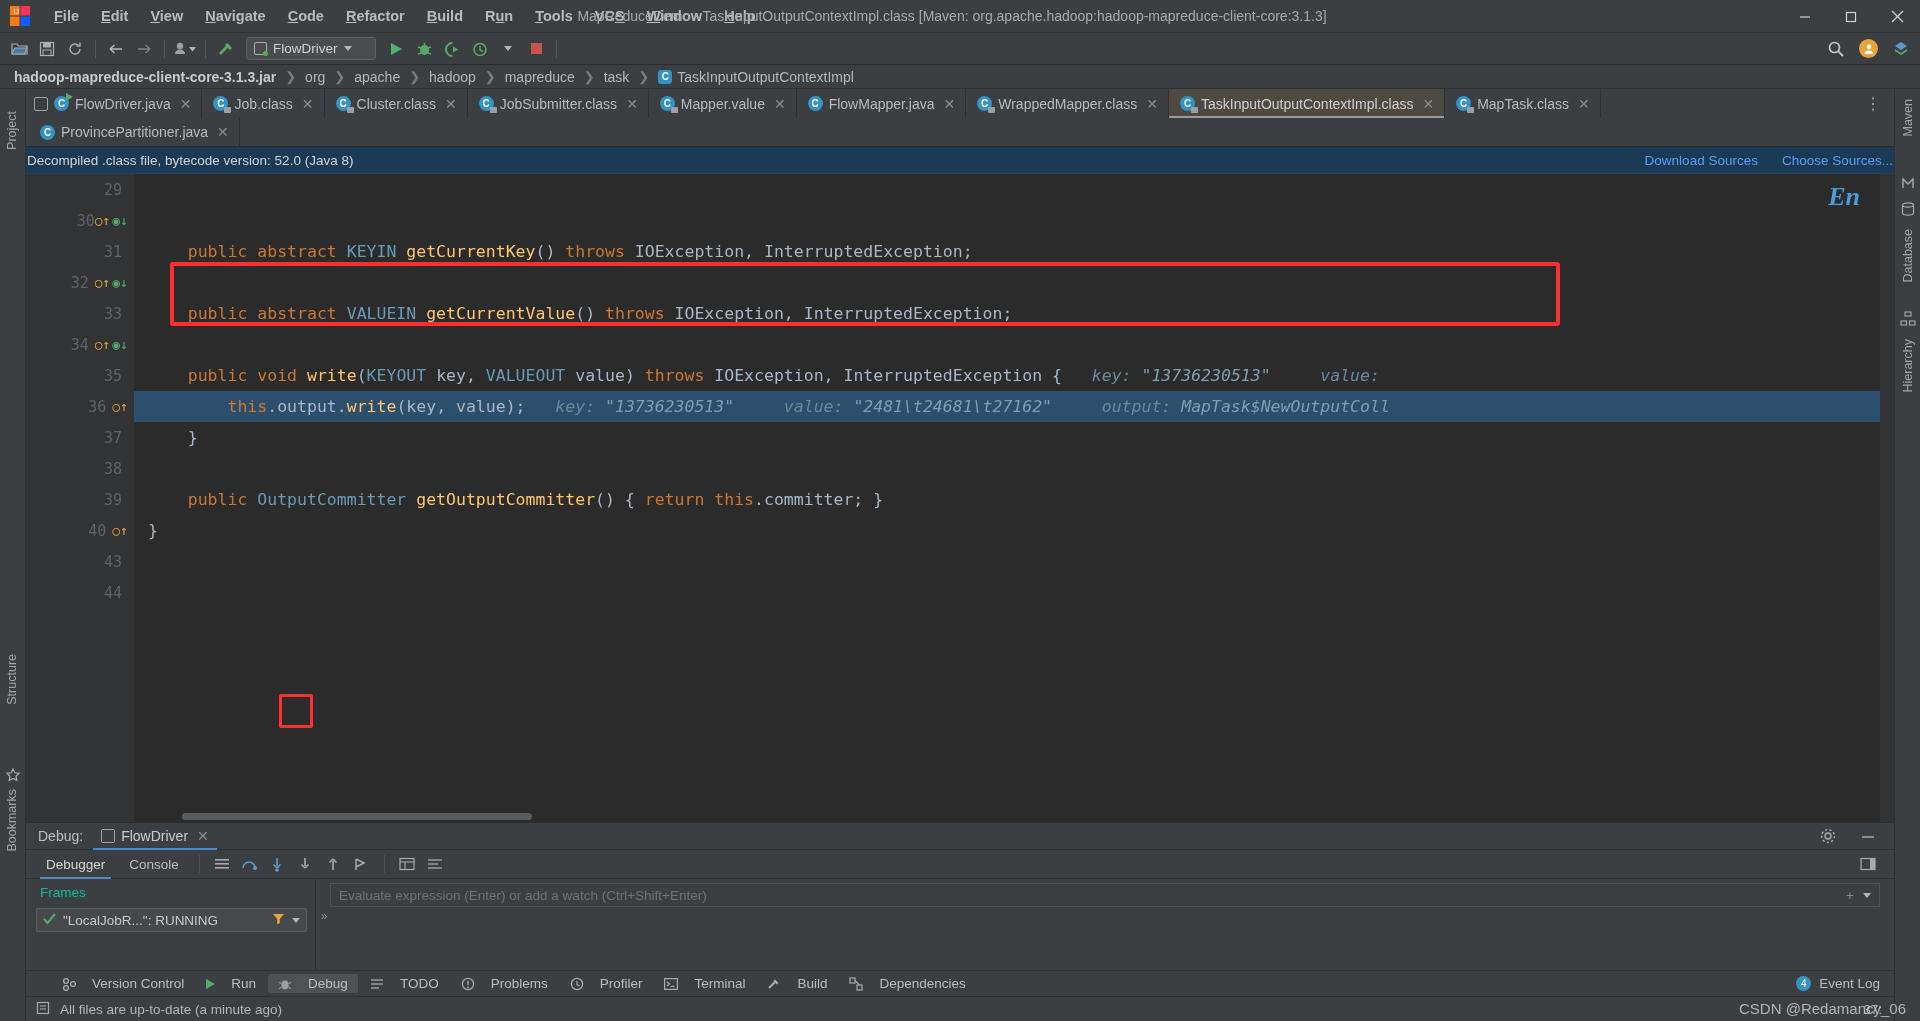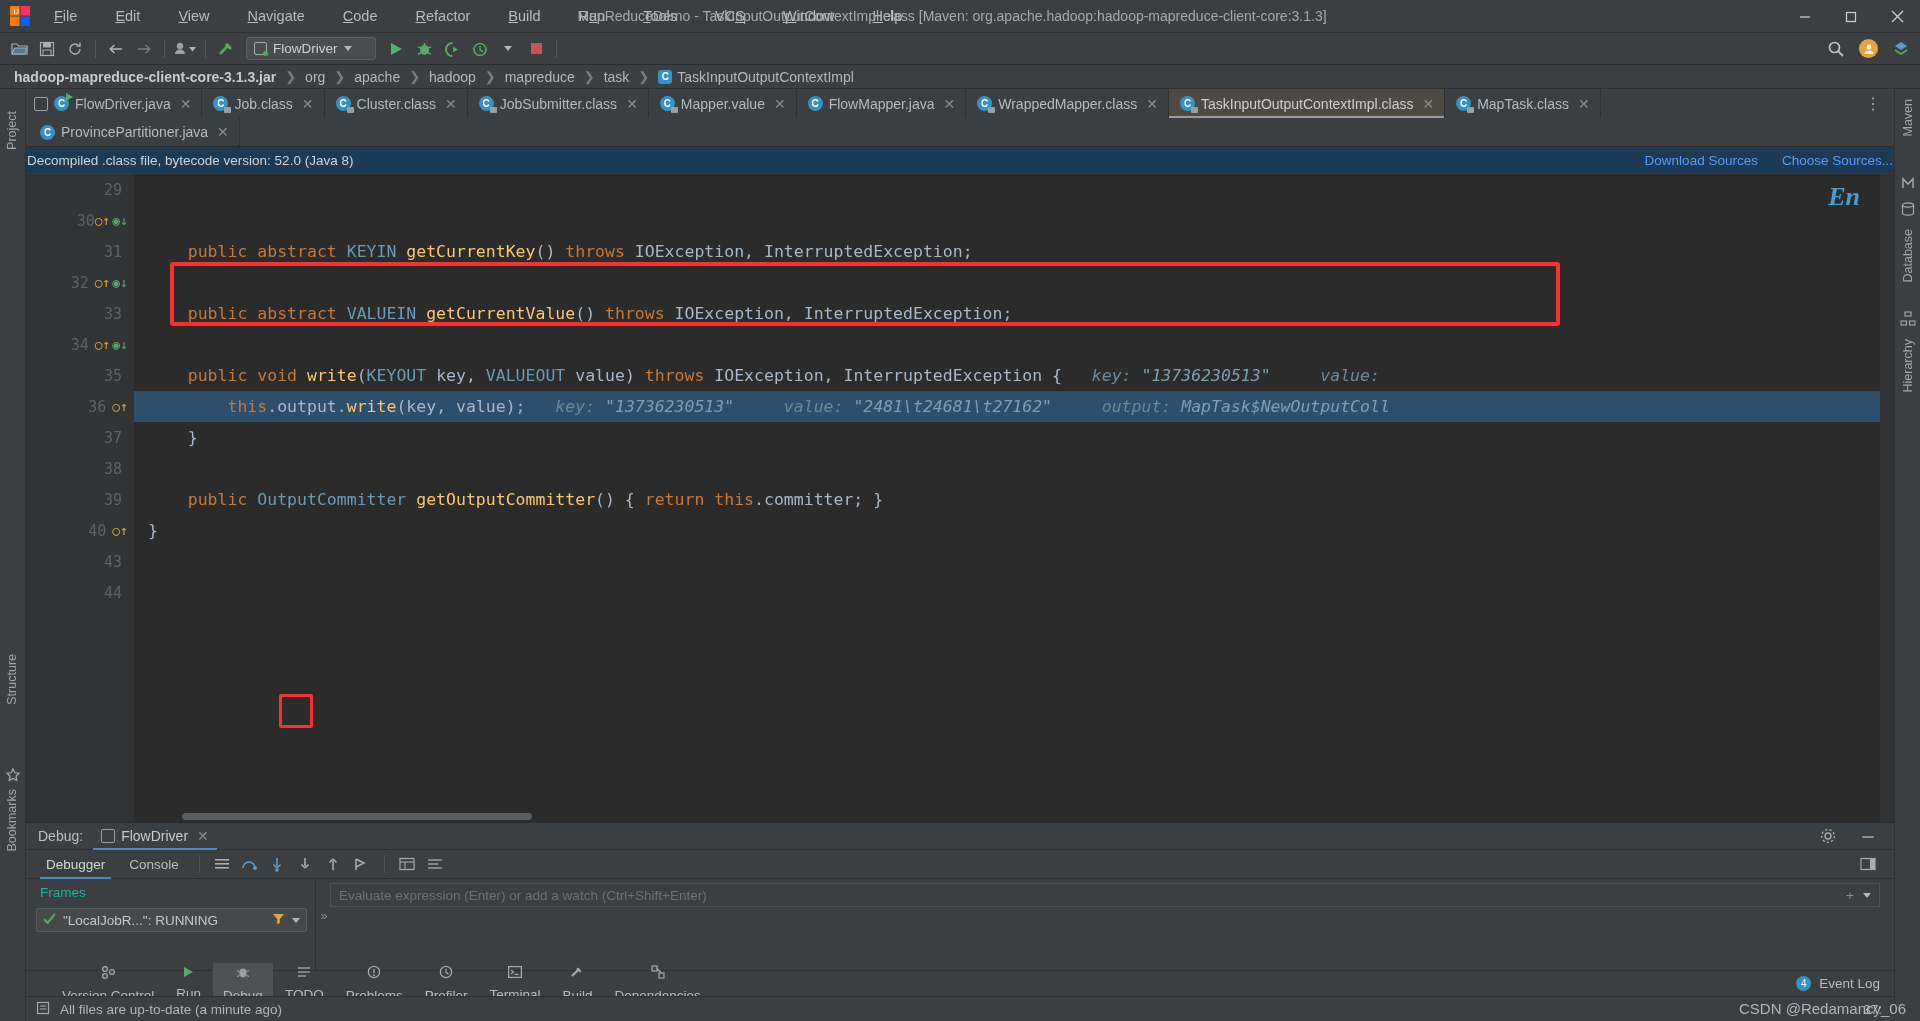--- a/index.html
+++ b/index.html
@@ -11,21 +11,21 @@
     -webkit-font-smoothing: antialiased;
   }
   .app { position: relative; width: 1920px; height: 1021px; display: flex; flex-direction: column; }
 
   
   .titlebar {
     height: 33px; background: #3c3f41; display: flex; align-items: center;
     flex: 0 0 33px; position: relative; border-bottom: 1px solid #323232;
   }
   .ij-logo { width: 22px; height: 22px; margin-left: 9px; margin-right: 12px; position: relative; flex: 0 0 22px; }
-  .menu { display: flex; align-items: center; gap: 16px; }
+  .menu { display: flex; align-items: center; gap: 0px; font-weight: bold; }
   .menu-item {
     color: #bbbbbb; font-size: 14.5px; padding: 4px 11px; white-space: nowrap; cursor: default;
   }
   .menu-item u { text-decoration: underline; }
   .win-title {
     position: absolute; left: 0; right: 16px; text-align: center;
     color: #a9a9a9; font-size: 14px; pointer-events: none;
   }
   .win-ctl { position: absolute; right: 0; top: 0; height: 33px; display: flex; align-items: center; }
   .win-btn { width: 46px; height: 33px; display: flex; align-items: center; justify-content: center; color: #cfcfcf; font-size: 15px; }
@@ -204,21 +204,21 @@
   }
   .vars-gutter {
     position:absolute; left:0; top:26px; width: 16px; text-align:center; color:#8a8c8e; font-size:12px;
   }
 
   
   .toolwin-bar {
     height: 26px; flex: 0 0 26px; background: #3c3f41; display: flex; align-items: center;
     gap: 2px; padding-left: 26px; border-top: 1px solid #2e3032; font-size: 13.5px; color: #bbbdbe;
   }
-  .twb { display:flex; align-items:center; gap:9px; padding: 2px 10px; flex-direction: column; }
+  .twb { display:flex; align-items:center; gap:16px; padding: 2px 10px; }
   .twb.active { background: #4e5254; border-radius: 2px; }
   .twb-right { margin-left:auto; display:flex;align-items:center;gap:8px;padding-right:14px; }
   .evt-badge { width:15px;height:15px;border-radius:50%;background:#3592c4;color:#fff;font-size:10px;display:flex;align-items:center;justify-content:center;}
   .statusbar {
     height: 25px; flex: 0 0 25px; background: #3c3f41; display: flex; align-items: center;
     padding-left: 10px; gap: 10px; font-size: 13.5px; color: #b3b5b7; border-top:1px solid #2e3032;
   }
   .sb-right { margin-left:auto; display:flex;align-items:center;gap:6px;padding-right:12px;color:#b3b5b7;}
   .watermark { color:#c8c8c8; font-size: 15px; opacity:.85; }
 

